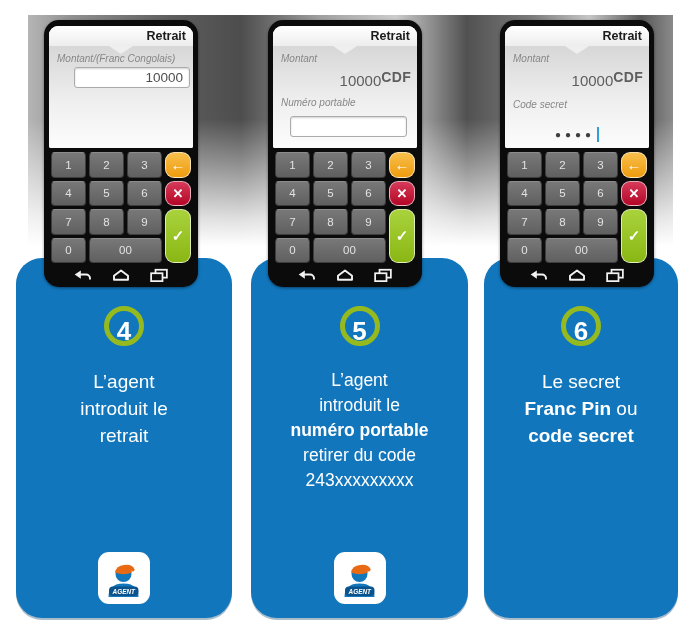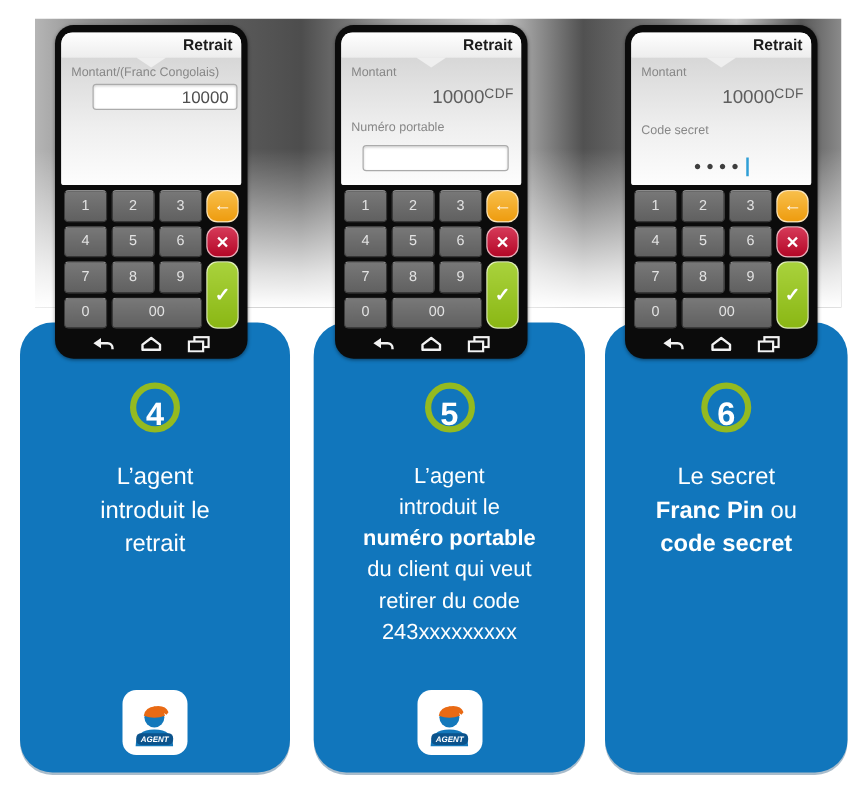--- a/index.html
+++ b/index.html
@@ -60,29 +60,29 @@
   }
   .scontent {
     position:relative; height:102px;
     background:linear-gradient(#d7d7d7,#efefef 55%, #fdfdfd);
   }
   .notch {
     position:absolute; top:0; left:50%; transform:translateX(-50%);
     width:0; height:0; border-left:12px solid transparent;
     border-right:12px solid transparent; border-top:8px solid #efefef;
   }
-  .p-label { position:absolute; left:8px; font-size:10px; color:#878787; white-space:nowrap; }
+  .p-label { position:absolute; left:8px; font-size:10px; color:#878787; white-space:nowrap;font-style:italic; }
   .p-input {
     position:absolute; height:21px; background:#fff; border:1px solid #ababab;
     border-radius:3px; box-shadow:inset 0 1px 2px rgba(0,0,0,.18);
     font-family:inherit; font-size:13.5px; color:#4f4f4f; padding:0 6px;
   }
   .amount-line { position:absolute; top:23px; right:6px; color:#5e5e5e; white-space:nowrap; }
   .amount-line .amt { font-size:15px; }
-  .amount-line .cur { font-size:11px; vertical-align:4px; letter-spacing:.3px; }
+  .amount-line .cur { font-size:14px; vertical-align:4px; letter-spacing:.3px;font-weight:bold; }
   .pin-line { position:absolute; top:79px; left:0; right:0; text-align:center; }
   .pin-dots { font-size:10px; letter-spacing:4px; color:#3e3e3e; vertical-align:middle; }
   .pin-cursor { display:inline-block; width:2px; height:15px; background:#2f9fd6; vertical-align:middle; margin-left:2px; }
 
   
   .keypad {
     position:absolute; left:7px; top:132px; width:140px; height:111px;
     display:grid; grid-template-columns:35px 35px 35px 1fr;
     grid-template-rows:repeat(4,1fr); gap:3px;
   }
@@ -132,21 +132,20 @@
       </svg>
     </div>
   </div>
 
   <div class="card card-2">
     <div class="step-circle">5</div>
     <div class="step-text">
         <div><span>L’agent</span></div>
         <div><span>introduit le</span></div>
         <div><span class="b">numéro portable</span></div>
-        <div><span>du client qui veut</span></div>
         <div><span>retirer du code</span></div>
         <div><span>243xxxxxxxxx</span></div>
       </div>
     <div class="agent-badge">
       <svg viewBox="0 0 52 52">
         <path d="M10.5 45 q0 -13.5 15 -13.5 q15 0 15 13.5 z" fill="#1378bb"></path>
         <circle cx="25.5" cy="22" r="8" fill="#1378bb"></circle>
         <path d="M17 20.5 a8.6 8.6 0 0 1 17 0 q-8.5 3.4 -17 0 z" fill="#e96a14"></path>
         <path d="M25 13.2 q9.5 -1.6 11.8 4.6 l-1.6 2 q-5 -3.8 -10.4 -3 z" fill="#e96a14"></path>
         <rect x="11" y="34.5" width="29.5" height="9.5" rx="4" fill="#0b538c"></rect>

